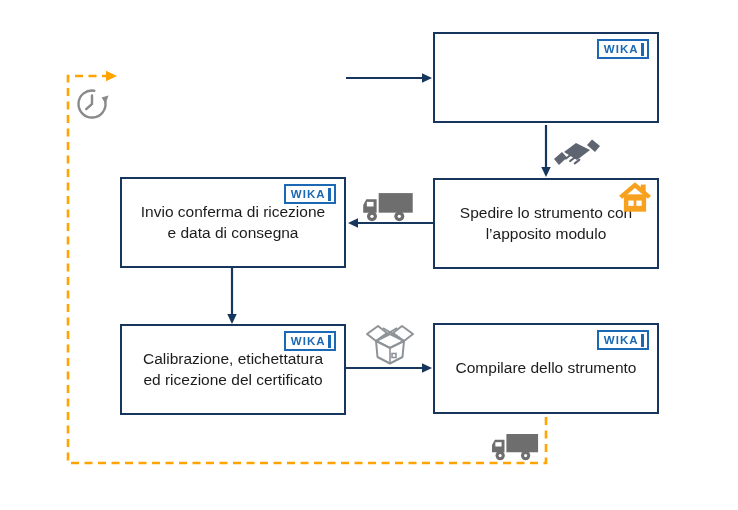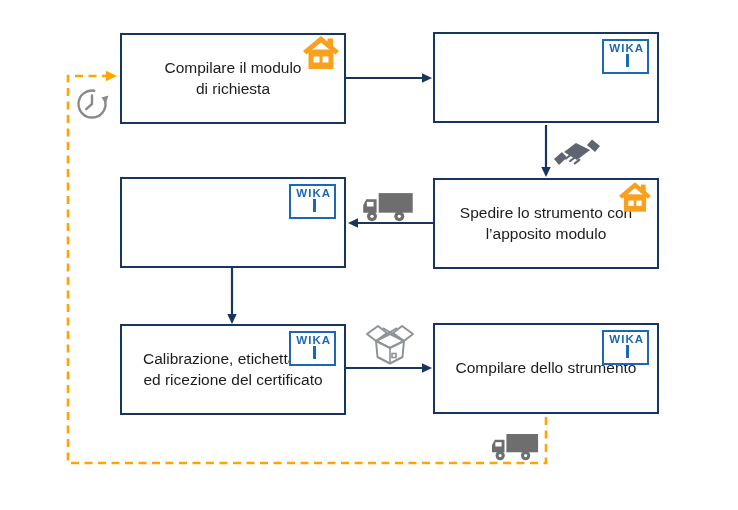--- a/index.html
+++ b/index.html
@@ -66,22 +66,21 @@
   .white-fill { fill: #ffffff; }
 
   .wika-logo {
     position: absolute;
     top: 5px; right: 8px;
     display: inline-flex;
     align-items: center;
     border: 2px solid var(--logo-blue);
     background: #fff;
     padding: 1px 3px 1px 5px;
-    height: 35px;
-    flex-direction: column;
+    height: 20px;
   }
   .wika-text {
     font-size: 11.5px;
     font-weight: bold;
     letter-spacing: 1px;
     color: var(--logo-blue);
   }
   .wika-bar {
     display: inline-block;
     width: 3.5px;
@@ -118,33 +117,20 @@
     <line class="nav-line" x1="433" y1="223" x2="357" y2="223"></line>
     <polygon class="nav-head" points="348,223 358,218.3 358,227.7"></polygon>
 
     <line class="nav-line" x1="232" y1="268" x2="232" y2="315"></line>
     <polygon class="nav-head" points="232,324 227.3,314 236.7,314"></polygon>
 
     <line class="nav-line" x1="346" y1="368" x2="423" y2="368"></line>
     <polygon class="nav-head" points="432,368 422,363.3 422,372.7"></polygon>
   </svg>
 
-  <div class="node" style="left:120px; top:33px;">
-    <span class="node-label">Compilare il modulo
-di richiesta</span>
-    <span class="badge house">
-      <svg viewBox="0 0 36 33" width="36" height="33">
-        <rect class="house-fill" x="24.5" y="2.5" width="5.5" height="9"></rect>
-        <polygon class="house-fill" points="18,0 36,15 32.5,18.5 18,6.5 3.5,18.5 0,15"></polygon>
-        <rect class="house-fill" x="5.5" y="13.5" width="25" height="19.5"></rect>
-        <rect class="white-fill" x="10.5" y="20.5" width="6" height="6"></rect>
-        <rect class="white-fill" x="19.5" y="20.5" width="6" height="6"></rect>
-      </svg>
-    </span>
-  </div>
 
   <div class="node" style="left:433px; top:32px;">
     <span class="wika-logo">
       <span class="wika-text">WIKA</span>
       <span class="wika-bar"></span>
     </span>
   </div>
 
   <div class="node" style="left:433px; top:178px;justify-content:center;">
     <span class="node-label">Spedire lo strumento con
@@ -154,20 +140,22 @@
         <rect class="house-fill" x="24.5" y="2.5" width="5.5" height="9"></rect>
         <polygon class="house-fill" points="18,0 36,15 32.5,18.5 18,6.5 3.5,18.5 0,15"></polygon>
         <rect class="house-fill" x="5.5" y="13.5" width="25" height="19.5"></rect>
         <rect class="white-fill" x="10.5" y="20.5" width="6" height="6"></rect>
         <rect class="white-fill" x="19.5" y="20.5" width="6" height="6"></rect>
       </svg>
     </span>
   </div>
 
   <div class="node" style="left:120px; top:177px;">
+    <span class="node-label">Invio conferma di ricezione
+e data di consegna</span>
     <span class="wika-logo">
       <span class="wika-text">WIKA</span>
       <span class="wika-bar"></span>
     </span>
   </div>
 
   <div class="node" style="left:120px; top:324px;">
     <span class="node-label">Calibrazione, etichettatura
 ed ricezione del certificato</span>
     <span class="wika-logo">

